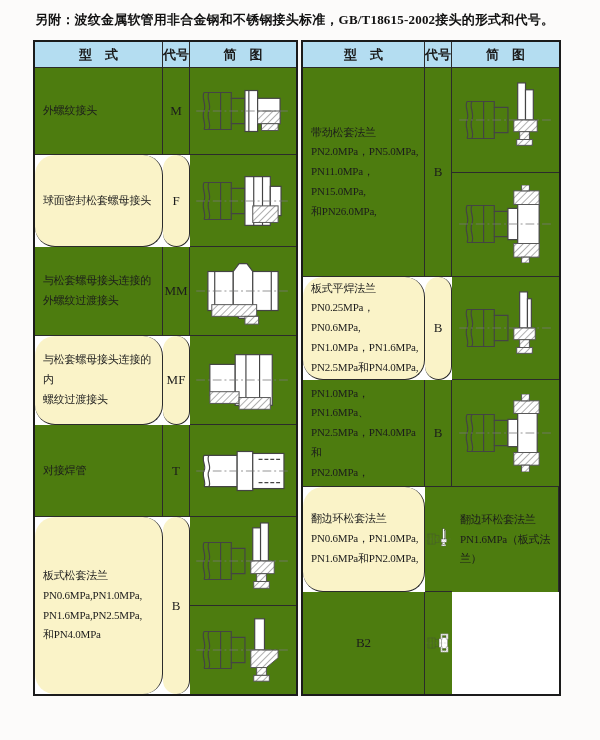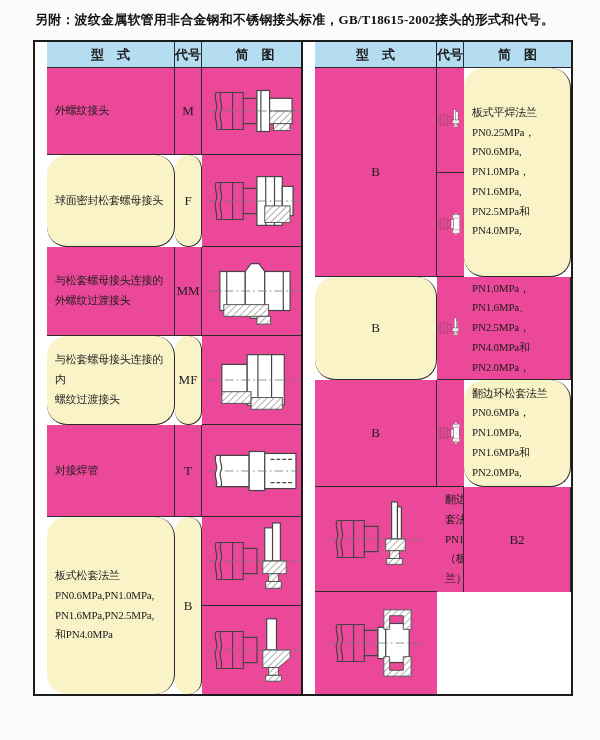--- a/index.html
+++ b/index.html
@@ -11,27 +11,26 @@
   }
   .caption{
     position:absolute;left:35px;top:11px;width:545px;
     font-size:13px;font-weight:bold;letter-spacing:.2px;color:#111;
   }
   .tbl{
     position:absolute;top:40px;
     border:2px solid var(--border,#1b1b1b);
     background:#fff;
     display:grid;
-    padding-left:12px;
   }
   .tbl-left{left:33px;width:261px;height:652px;grid-template-columns:128px 27px 106px;grid-template-rows:26px 87px 92px 89px 89px 92px 177px;}
   .tbl-right{left:301px;width:256px;height:652px;grid-template-columns:122px 27px 107px;grid-template-rows:26px 209px 103px 107px 105px 102px;}
   .cell{
     box-sizing:border-box;border-right:1px solid #2b2b2b;border-bottom:1px solid #2b2b2b;
-    display:flex;align-items:center;overflow:hidden;background:#ec4899;
+    display:flex;align-items:center;overflow:hidden;background:#4d7c0f;
   }
   .cell.last-col{border-right:none;}
   .cell.last-row{border-bottom:none;}
   .hdr{background:var(--header-bg,#b4ddf1);justify-content:center;font-weight:bold;font-size:13px;color:#1a1a1a;}
   .type{padding:2px 2px 2px 8px;font-size:11px;line-height:1.8;white-space:pre-line;letter-spacing:-.2px;}
   .code{justify-content:center;font-size:13px;}
   .hl{background:var(--highlight-bg,#faf3c8);border-radius:20px;}
   .diag-cell{justify-content:center;}
   .diag-split{flex-direction:column;align-items:stretch;padding:0;}
   .diag-sub{flex:1;display:flex;align-items:center;justify-content:center;}
@@ -170,20 +169,24 @@
       </svg>
     </div>
   </div>
 </div>
 
 <div class="tbl tbl-right">
   <div class="cell hdr">型　式</div>
   <div class="cell hdr">代号</div>
   <div class="cell hdr last-col">简　图</div>
 
+  <div class="cell type">带劲松套法兰
+PN2.0MPa，PN5.0MPa,
+PN11.0MPa，PN15.0MPa,
+和PN26.0MPa,</div>
   <div class="cell code">B</div>
   <div class="cell last-col diag-cell diag-split">
     <div class="diag-sub first">
       <svg class="diag" width="98" height="78" viewBox="0 0 100 80">
         <use href="#g-hose"></use>
         <rect class="wf" x="62" y="2" width="8" height="38"></rect>
         <rect class="wf" x="70" y="9" width="8" height="31"></rect>
         <rect class="ht" x="58" y="40" width="24" height="12"></rect>
         <rect class="ht" x="64" y="52" width="10" height="8"></rect>
         <rect class="ht" x="61" y="60" width="16" height="6"></rect>

